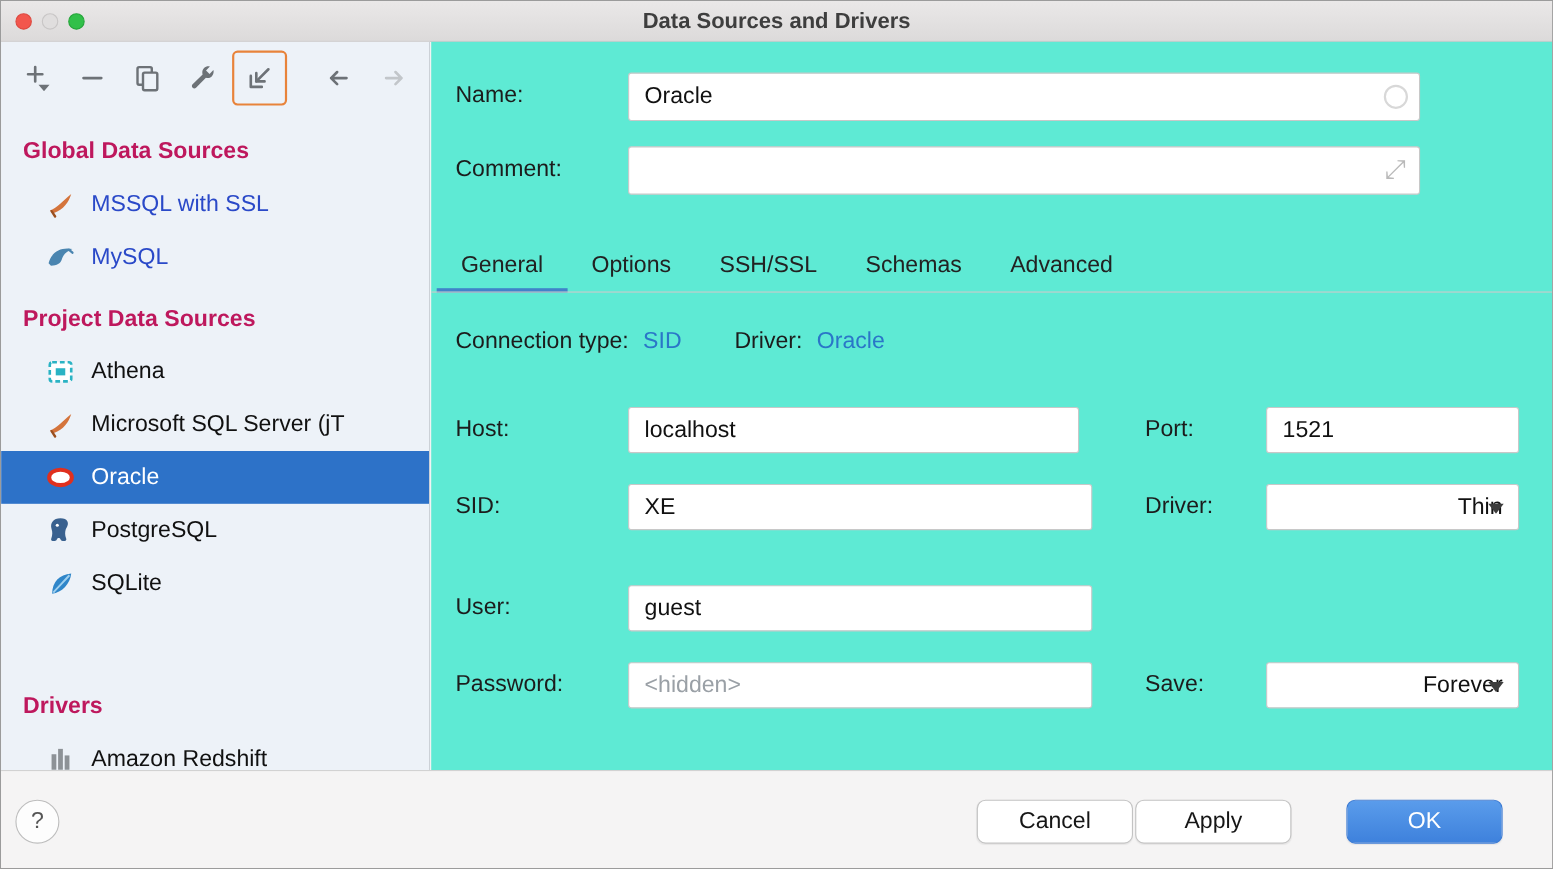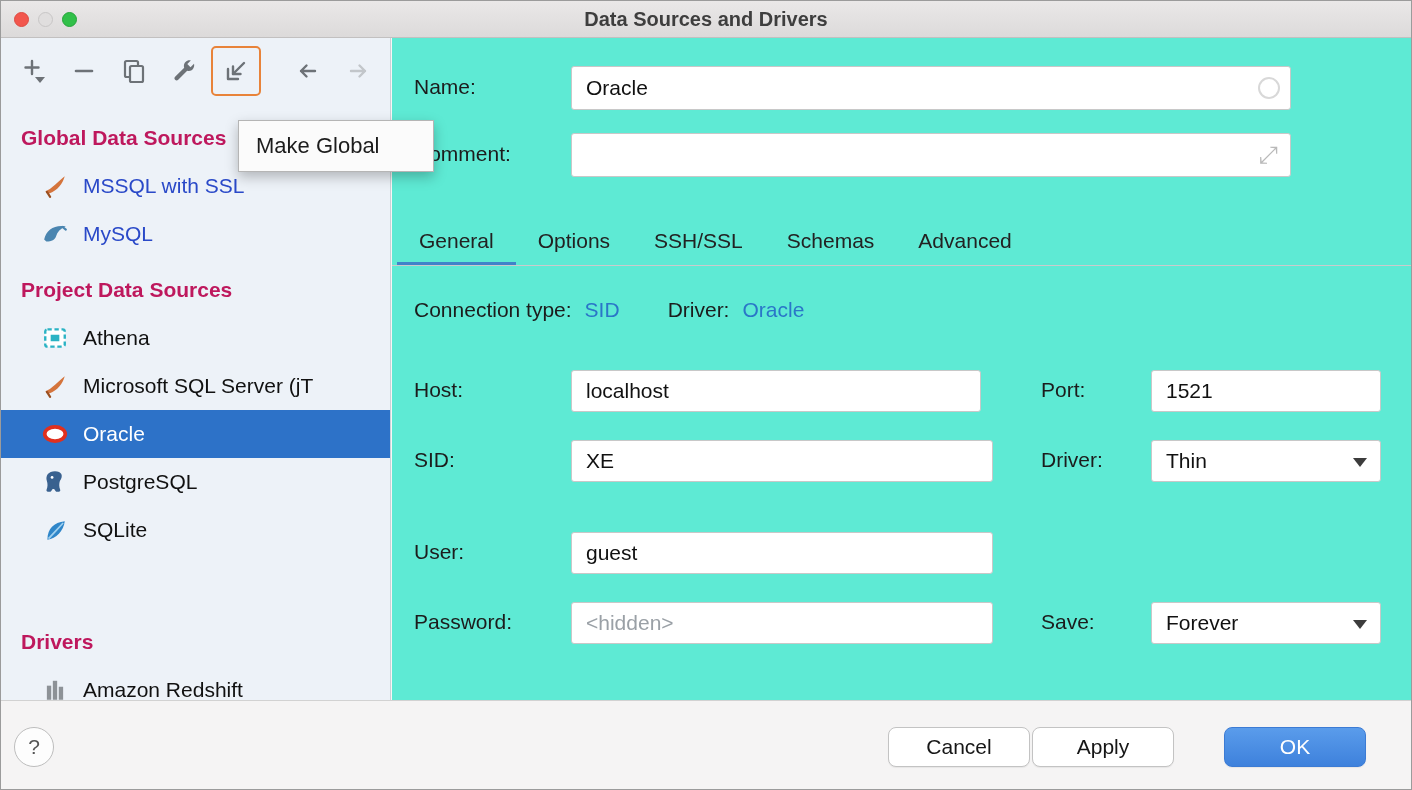--- a/index.html
+++ b/index.html
@@ -54,21 +54,21 @@
   .tab { position:relative; padding:13px 22px; font-size:21px; color:#222; cursor:pointer; }
   .tab.active::after { content:""; position:absolute; left:0; right:0; bottom:0;
                        height:4px; background:#4083c9; }
   .tabs-sep { position:absolute; top:227px; left:0; right:0; height:1px; background:#cbcbcb; }
 
   .conn-row { position:absolute; top:260px; left:22px; display:flex; gap:13px;
               font-size:21px; color:#1c1c1c; align-items:center; }
   .link { color:#2a76c8; cursor:pointer; }
 
   .select { position:absolute; background:#fff; border:1px solid #c8c8c8; border-radius:3px;
-            display:flex; align-items:center; padding:0 14px; font-size:21px; color:#111; cursor:pointer; }
+            display:flex; align-items:center; padding:0 14px; font-size:21px; color:#111; cursor:pointer;justify-content:flex-end; }
   .select::after { content:""; position:absolute; right:13px; top:50%; margin-top:-3px;
                    border-left:7px solid transparent; border-right:7px solid transparent;
                    border-top:9px solid #3c3c3c; }
 
   
   .footer { position:absolute; left:0; bottom:0; right:0; height:89px;
             background:#f5f4f4; border-top:1px solid #d2d2d2; }
   .btn { position:absolute; top:26px; width:142px; height:40px; border:1px solid #c3c3c3;
          border-radius:8px; background:#fff; font-size:21px; color:#161616;
          display:flex; align-items:center; justify-content:center; cursor:pointer;
@@ -278,15 +278,14 @@
     </div>
   </div>
 
   <div class="footer">
     <button class="help-btn">?</button>
     <button class="btn" style="left:887px;">Cancel</button>
     <button class="btn" style="left:1031px;">Apply</button>
     <button class="btn primary" style="left:1223px;">OK</button>
   </div>
 
-  <div class="tooltip">Make Global</div>
 
 </div>
 
 </body></html>

